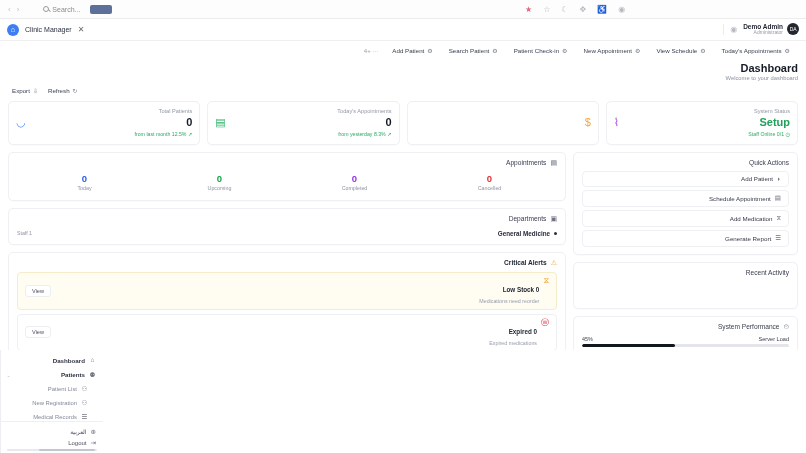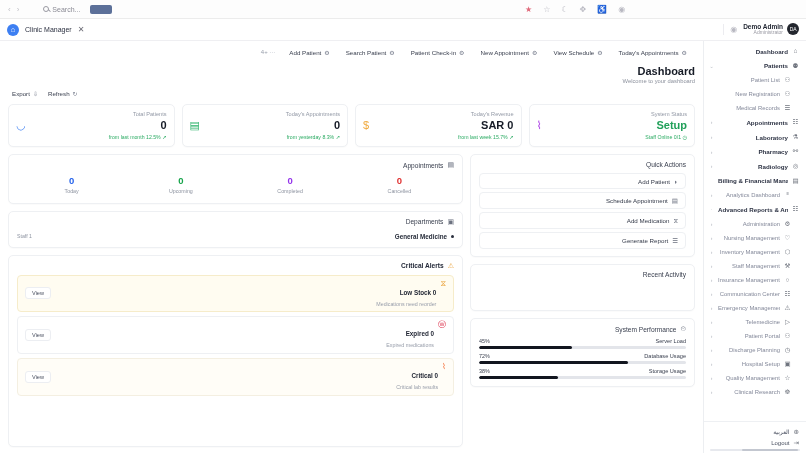--- a/index.html
+++ b/index.html
@@ -69,21 +69,21 @@
   .avatar.dark { background: #23262e; }
   .user-text { text-align: right; line-height: 1.1; }
   .user-name { font-size: 6.5px; color: #1f2430; font-weight: bold; }
   .user-role { font-size: 5px; color: #9a9aa3; }
   .appbar-sep { width: 1px; height: 11px; background: #ececf0; }
   .clock-ico { font-size: 8px; color: #b9b9c2; }
   .close-x { font-size: 8px; color: #6b6b75; cursor: pointer; }
   .clinic-label { font-size: 7px; color: #2b3040; }
 
   
-  .shell { flex: 1 1 auto; display: flex; min-height: 0; }
+  .shell { flex: 1 1 auto; display: flex; flex-direction: column; min-height: 0; }
 
   
   .sidebar {
     order: 2; flex: 0 0 103px; width: 103px;
     background: #ffffff; border-left: 1px solid #eceef1;
     display: flex; flex-direction: column; min-height: 0;
     position: relative;
   }
   .side-scroll {
     flex: 1 1 auto; overflow: hidden; padding-top: 3px;
@@ -368,25 +368,20 @@
     <div class="stats">
       <div class="card">
         <div class="card-txt">
           <div class="card-label">System Status</div>
           <div class="card-value green">Setup</div>
           <div class="card-delta">Staff Online 0/1 ◷</div>
         </div>
         <div class="card-ico" style="color:#b14ae8">⌇</div>
       </div>
       <div class="card">
-        <div class="card-txt">
-          <div class="card-label">Today's Revenue</div>
-          <div class="card-value">SAR 0</div>
-          <div class="card-delta">from last week 15.7% ↗</div>
-        </div>
         <div class="card-ico" style="color:#f0a93c">$</div>
       </div>
       <div class="card">
         <div class="card-txt">
           <div class="card-label">Today's Appointments</div>
           <div class="card-value">0</div>
           <div class="card-delta">from yesterday 8.3% ↗</div>
         </div>
         <div class="card-ico" style="color:#2bb36a">▤</div>
       </div>

